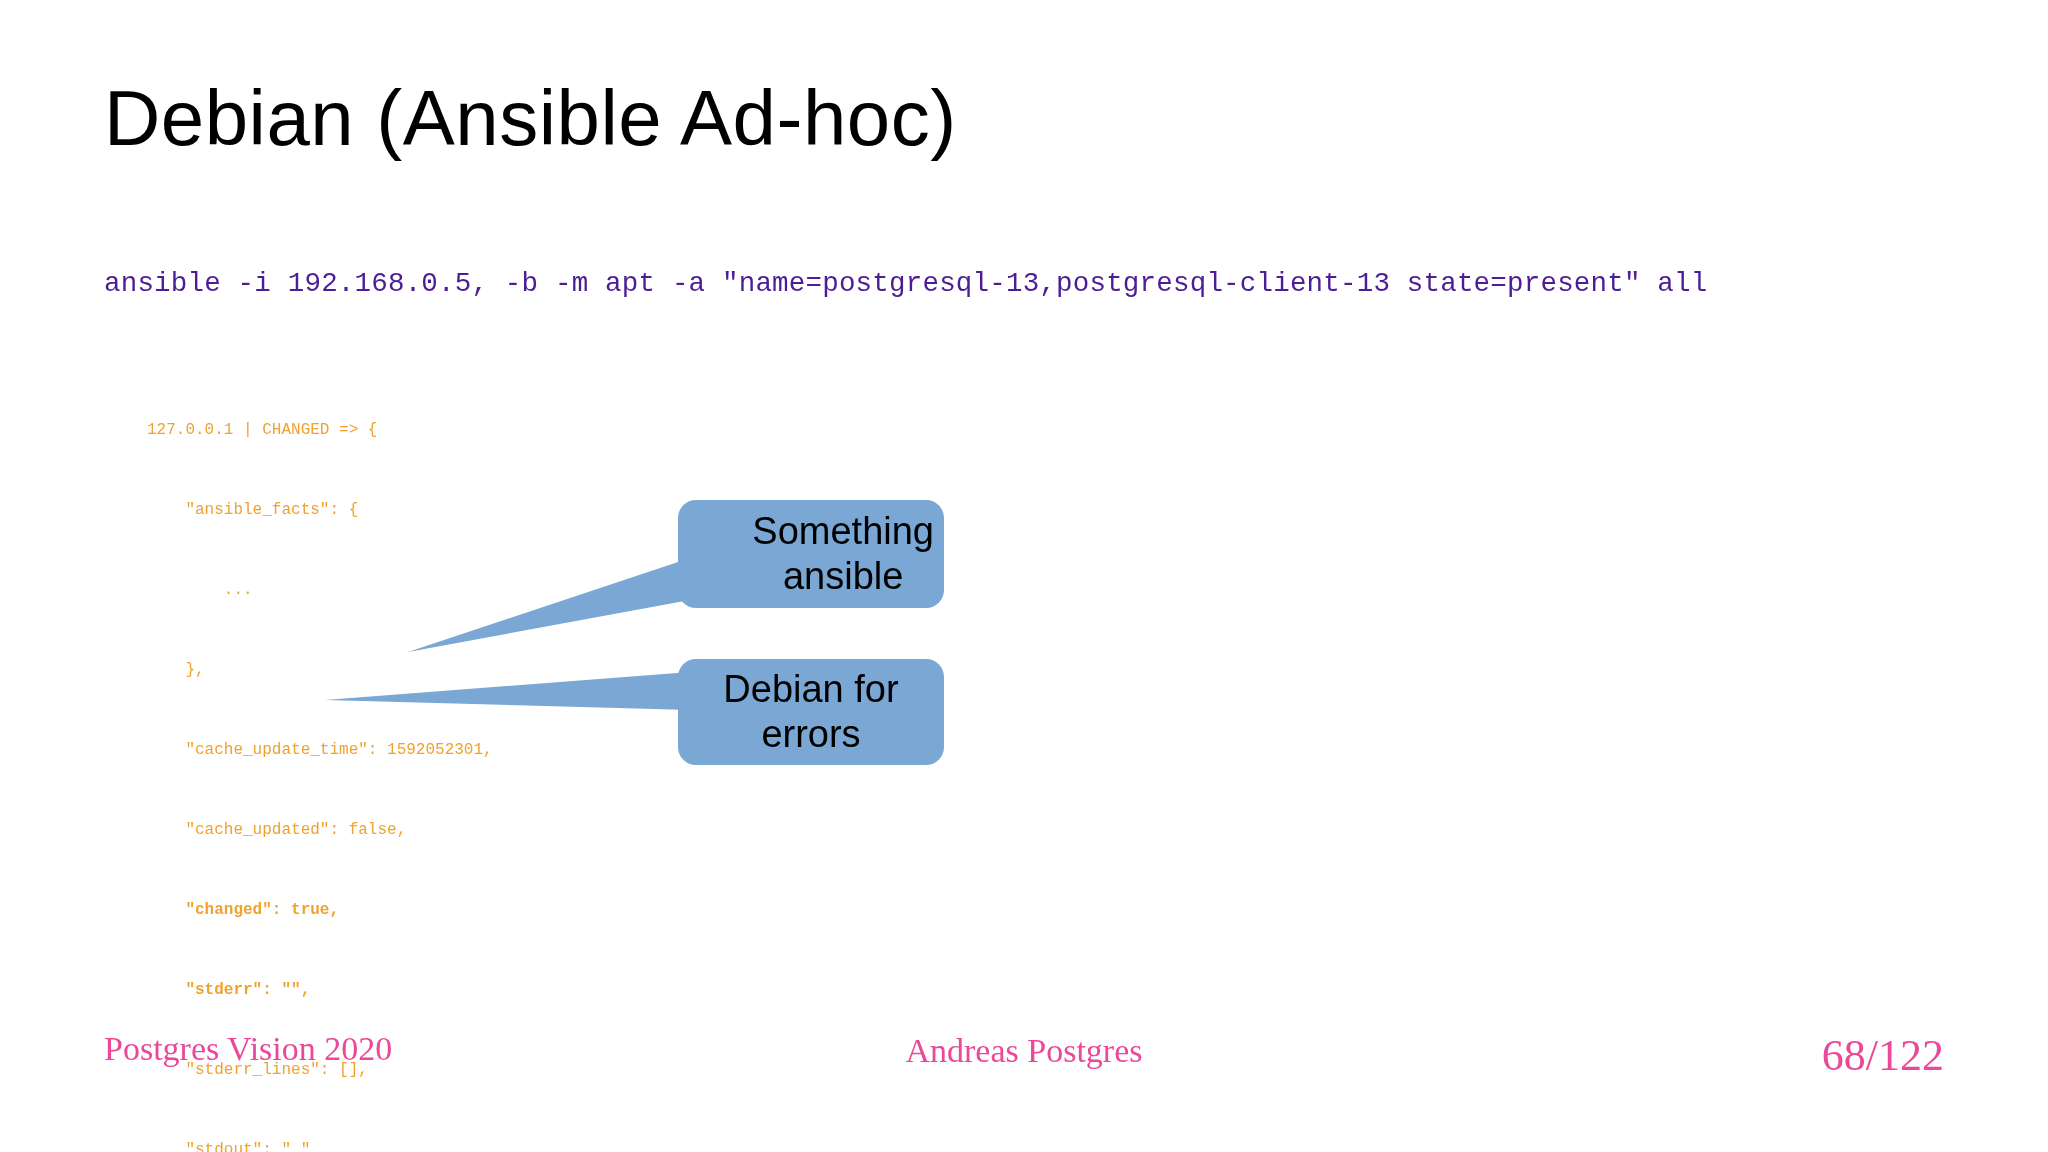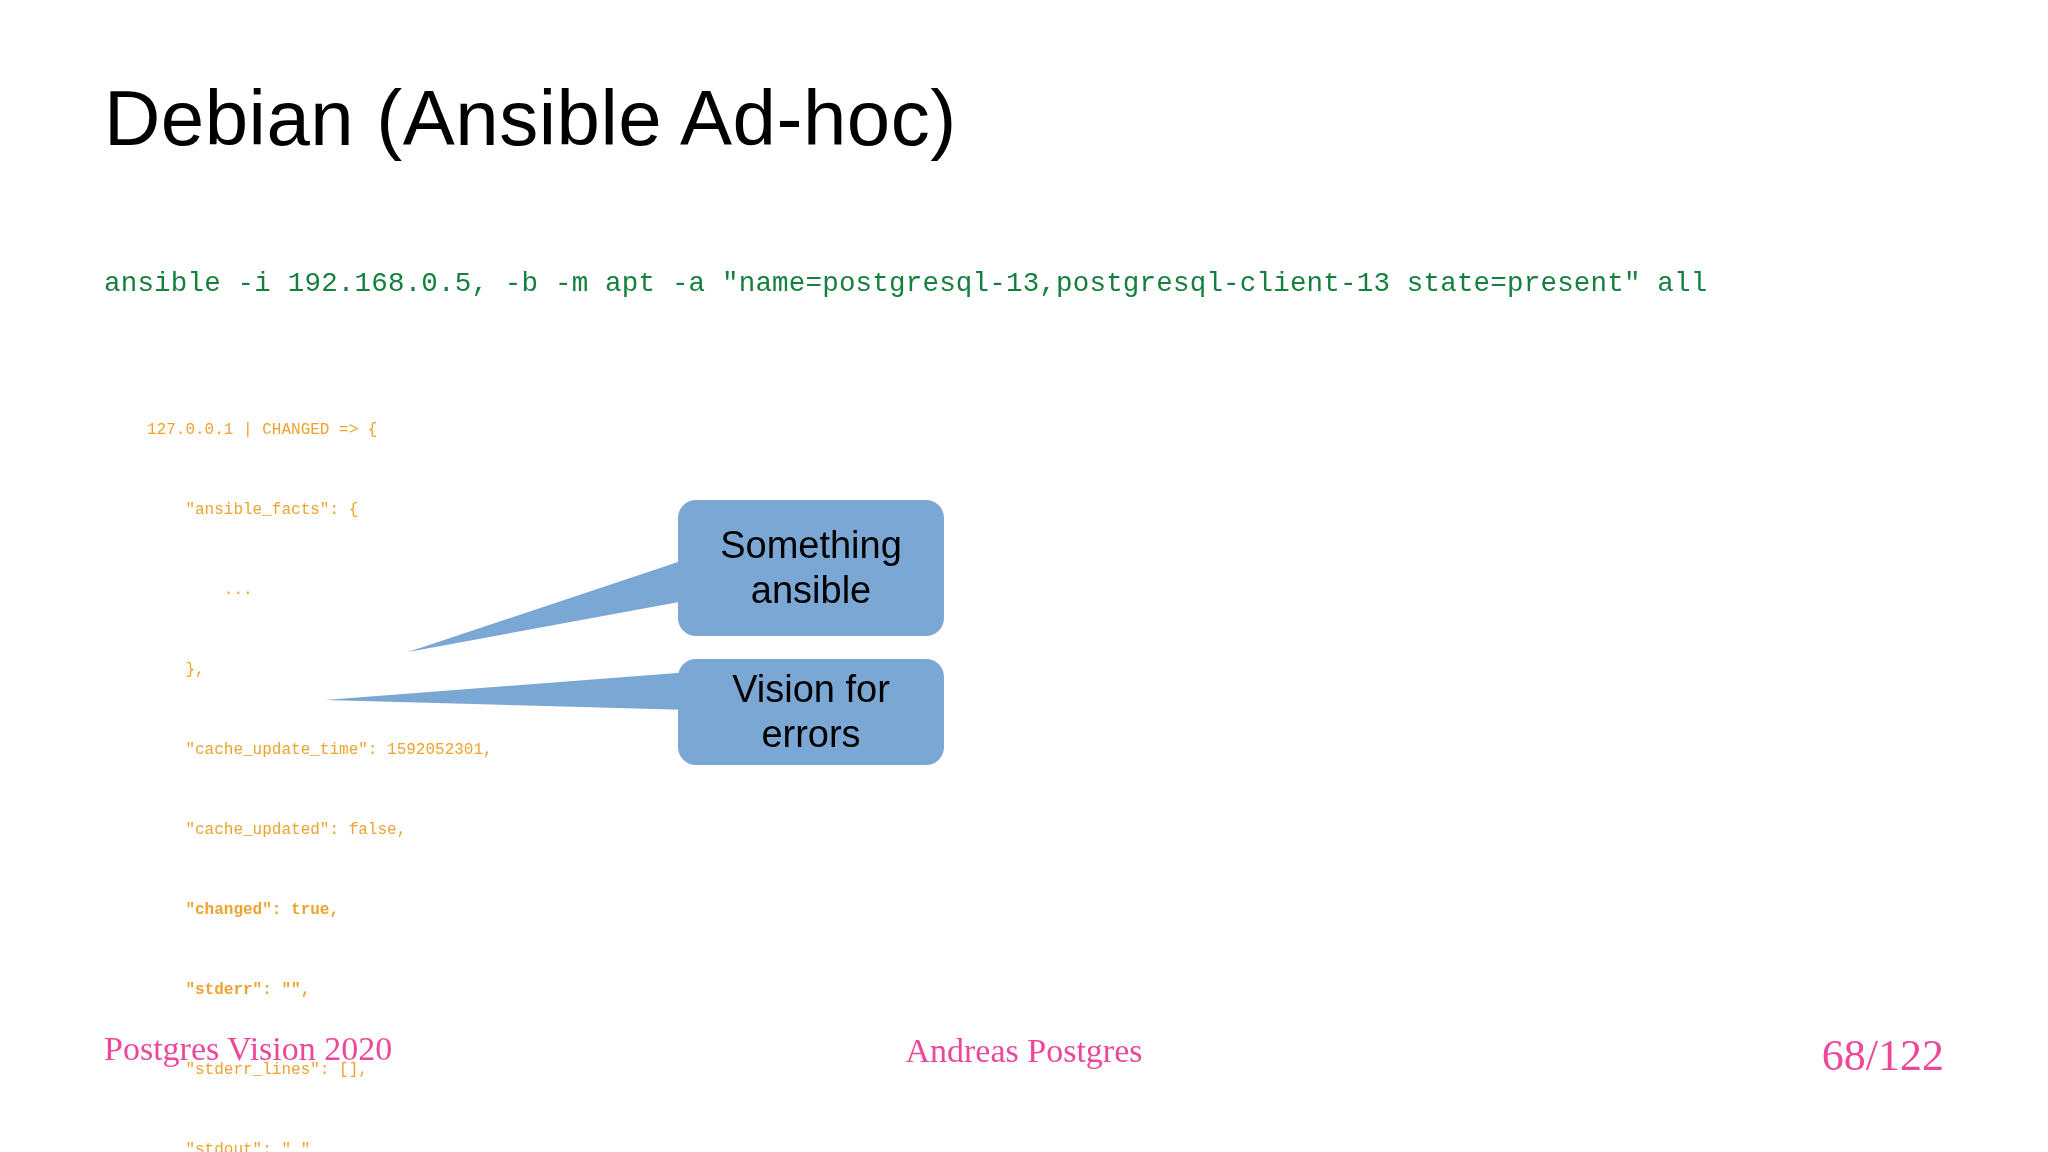--- a/index.html
+++ b/index.html
@@ -37,21 +37,21 @@
   }
 
   
   .command-line {
     position: absolute;
     left: 104px;
     top: 268px;
     font-family: "Liberation Mono", "DejaVu Sans Mono", monospace;
     font-size: 27.5px;
     letter-spacing: 0.2px;
-    color: #15803d;
+    color: #4c1d95;
     white-space: pre;
   }
 
   
   .output-block {
     position: absolute;
     left: 104px;
     top: 372px;
     font-family: "Liberation Mono", "DejaVu Sans Mono", monospace;
     font-size: 16px;
@@ -83,21 +83,22 @@
     align-items: center;
     justify-content: center;
     z-index: 3;
   }
   .callout-text { display: block; padding: 0 10px; }
 
   #callout-changed {
     left: 678px;
     top: 500px;
     width: 266px;
-    height: 136px;
+    height: 108px;
+    justify-content: flex-end;
   }
   #callout-errors {
     left: 678px;
     top: 659px;
     width: 266px;
     height: 106px;
   }
 
   
   .tail-svg {
@@ -173,21 +174,21 @@
   <svg class="tail-svg" viewBox="0 0 2048 1152" xmlns="http://www.w3.org/2000/svg">
     <polygon fill="#7BA7D4" points="408,652 690,558 690,600"></polygon>
     <polygon fill="#7BA7D4" points="325,700 690,672 690,710"></polygon>
   </svg>
 
   <div class="callout" id="callout-changed">
     <span class="callout-text"><span>Something</span><br><span>ansible</span></span>
   </div>
 
   <div class="callout" id="callout-errors">
-    <span class="callout-text"><span>Vision for</span><br><span>errors</span></span>
+    <span class="callout-text"><span>Debian for</span><br><span>errors</span></span>
   </div>
 
   <div class="footer">
     <div class="footer-left">Postgres Vision 2020</div>
     <div class="footer-center">
       <div>Andreas Postgres</div>
     </div>
     <div class="footer-right">68/122</div>
   </div>
 

